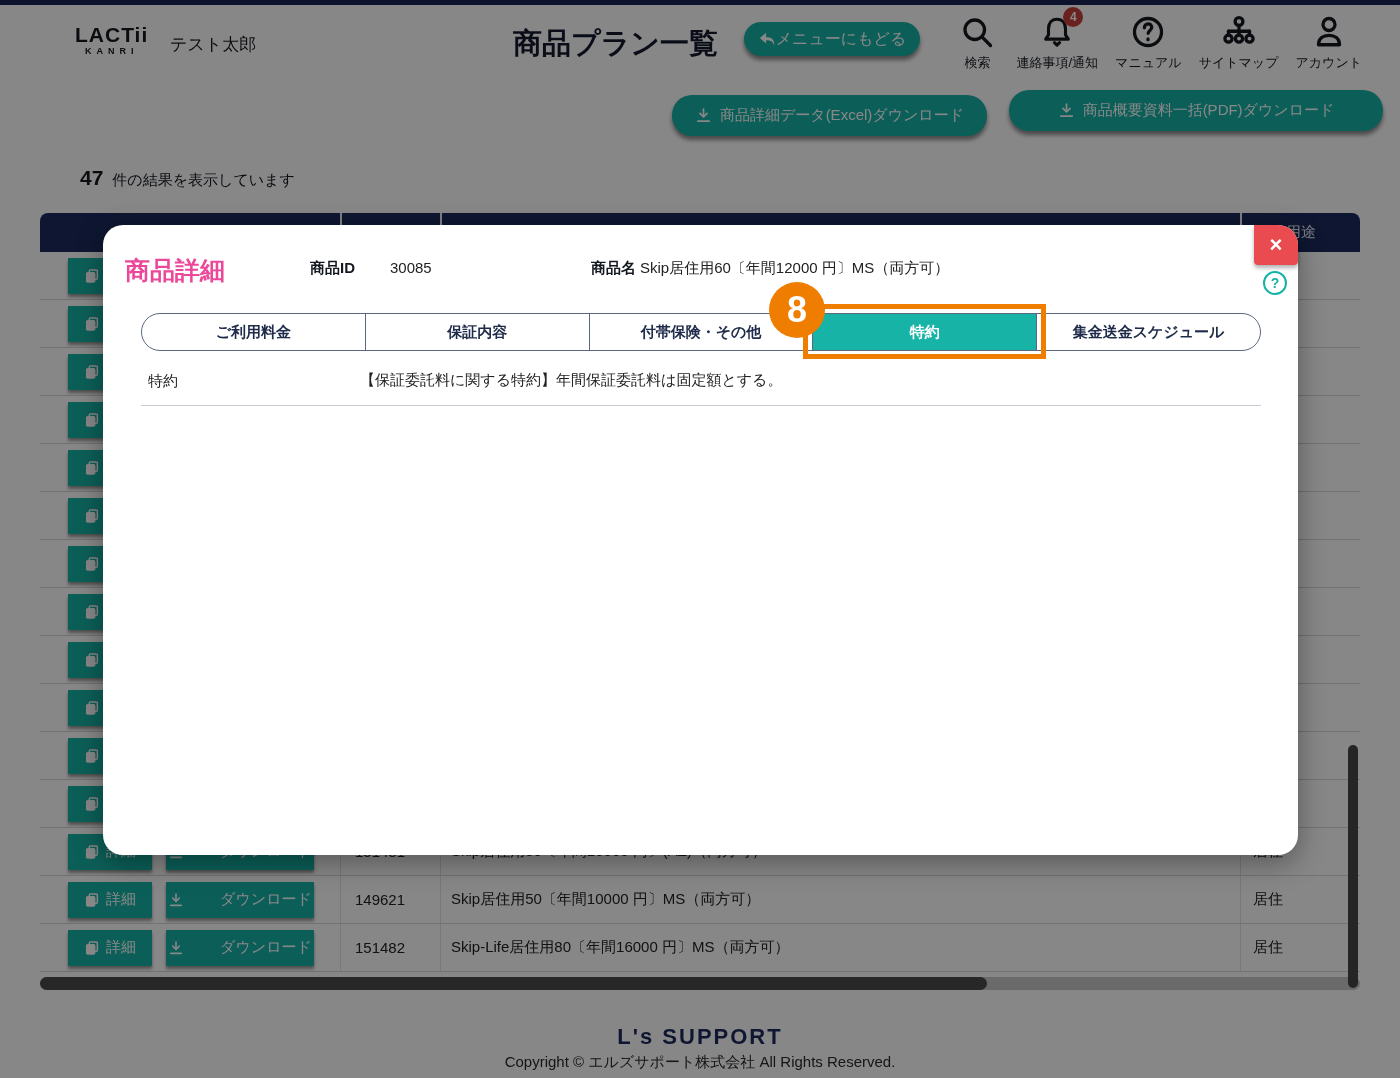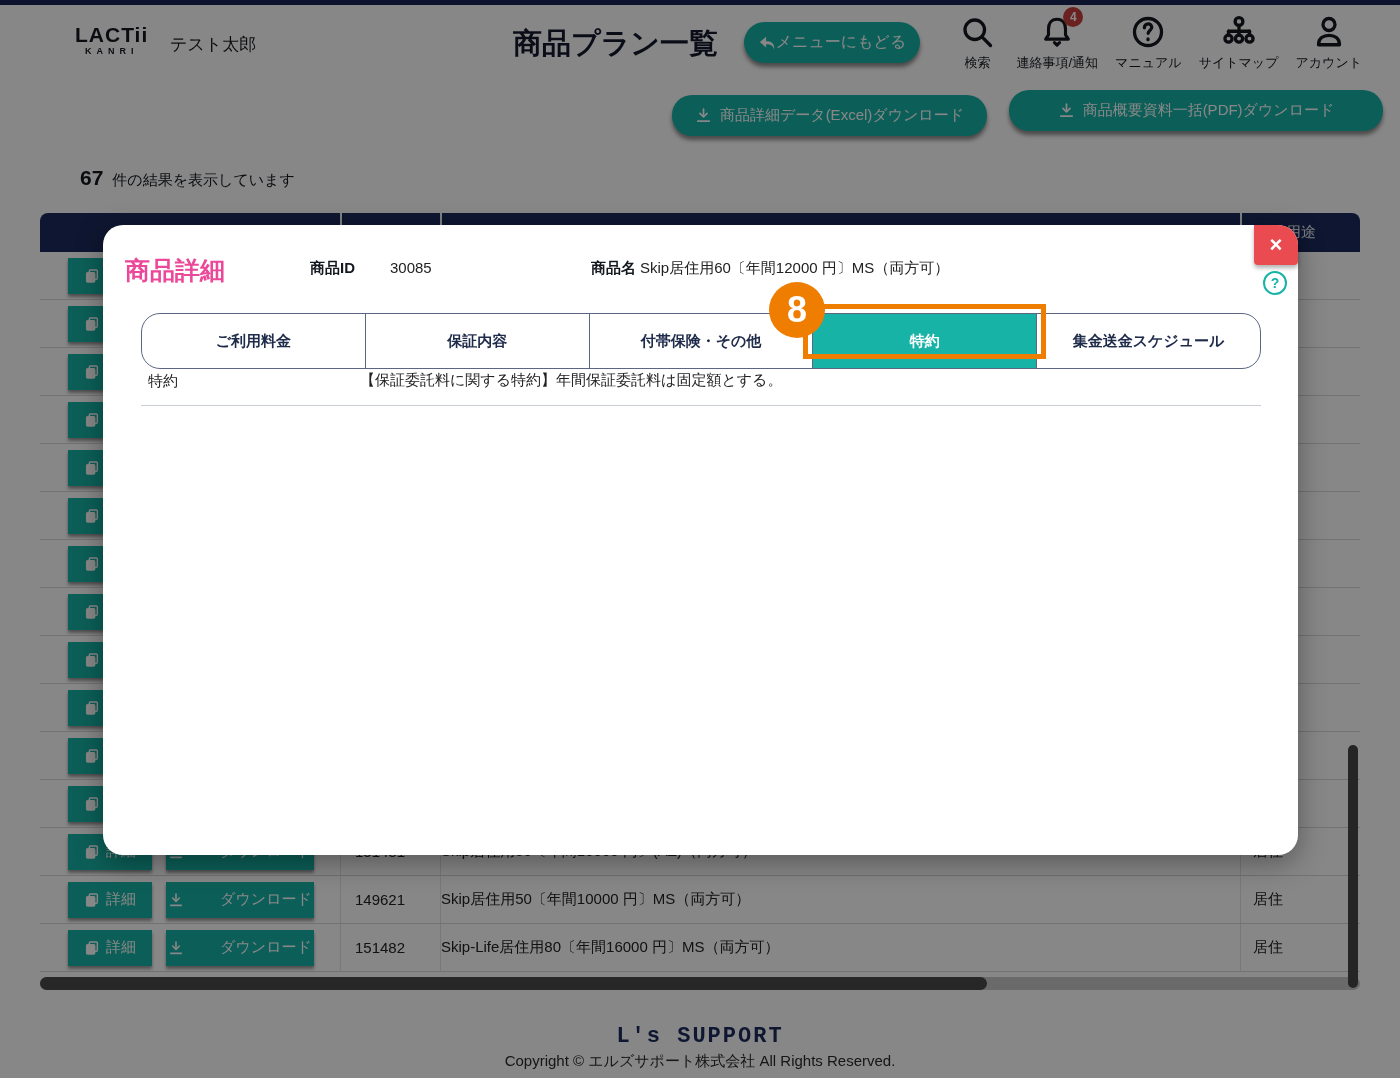--- a/index.html
+++ b/index.html
@@ -7,21 +7,21 @@
   body { font-family:"Liberation Sans","DejaVu Sans",sans-serif; background:#fff; }
   .stage { position:relative; width:1400px; height:1078px; overflow:hidden; background:#fff; }
 
   
   .topstrip { position:absolute; left:0; top:0; width:1400px; height:5px; background:#1B2556; }
   .logo { position:absolute; left:75px; top:24px; color:#14181F; text-align:center; }
   .logo .main { font-size:21px; font-weight:800; letter-spacing:1px; line-height:22px; }
   .logo .sub { font-size:9px; font-weight:700; letter-spacing:5px; line-height:10px; }
   .username { position:absolute; left:170px; top:33px; font-size:17px; color:#14181F; }
   .pagetitle { position:absolute; left:513px; top:24px; font-size:29px; font-weight:800; color:#141A2E; }
-  .backbtn { position:absolute; left:744px; top:22px; width:176px; height:41px; border-radius:21px;
+  .backbtn { position:absolute; left:744px; top:22px; width:176px; height:34px; border-radius:21px;
              background:#17B3A6; color:#fff; font-size:16px; display:flex; align-items:center; justify-content:center;
              box-shadow:0 4px 4px rgba(0,0,0,.45); cursor:pointer; }
   .nav { position:absolute; right:38px; top:11px; display:flex; gap:17px; align-items:flex-start; }
   .nav-item { display:flex; flex-direction:column; align-items:center; min-width:44px; cursor:pointer; }
   .nav-icon { position:relative; width:40px; height:42px; display:flex; align-items:center; justify-content:center; }
   .nav-label { font-size:13px; color:#14181F; white-space:nowrap; margin-top:1px; }
   .badge { position:absolute; right:-6px; top:-4px; min-width:20px; height:20px; border-radius:10px; background:#C9403F;
            color:#fff; font-size:12px; font-weight:700; display:flex; align-items:center; justify-content:center; }
 
   
@@ -39,51 +39,51 @@
   .table { position:absolute; left:40px; top:213px; width:1320px; }
   .thead { display:grid; grid-template-columns:300px 100px 800px 120px; height:39px; background:#1B2A5E;
            border-radius:8px 8px 0 0; color:#EDEFF6; font-size:15px; }
   .thead .hcell { display:flex; align-items:center; justify-content:center; }
   .thead .hcell + .hcell { border-left:2px solid #F2F3F5; }
   .trow { display:grid; grid-template-columns:300px 100px 800px 120px; height:48px; background:#fff;
           border-bottom:1px solid #D8D8D8; font-size:15px; color:#222; }
   .cell { display:flex; align-items:center; }
   .cell.btns { gap:14px; padding-left:28px; }
   .cell.id { padding-left:14px; }
-  .cell.nm { border-left:1px solid #E3E3E3; }
+  .cell.nm { padding-left:10px; border-left:1px solid #E3E3E3; }
   .cell.us { padding-left:12px; border-left:1px solid #E3E3E3; }
   .cell.id { border-left:1px solid #E3E3E3; }
   .rowbtn { height:36px; border-radius:0; background:#17B3A6; color:#fff; font-size:15px; display:flex;
             align-items:center; justify-content:center; gap:6px; box-shadow:0 3px 3px rgba(0,0,0,.4); cursor:pointer; }
   .rowbtn.detail { width:84px; }
   .rowbtn.dl { width:148px;gap:36px; }
   .hscroll { position:relative; margin-top:5px; height:13px; width:1320px; border-radius:7px; background:#C9C9C9; }
   .hthumb { position:absolute; left:0; top:0; height:13px; width:947px; border-radius:7px; background:#4A4A4A; cursor:grab; }
   .vthumb { position:absolute; left:1308px; top:532px; width:10px; height:243px; border-radius:5px; background:#474747; cursor:grab; }
 
   
   .footer { position:absolute; left:0; top:1024px; width:1400px; text-align:center; }
-  .flogo { font-size:22px; font-weight:800; letter-spacing:2px; color:#1B2A5E;font-family:Liberation Mono, monospace; }
+  .flogo { font-size:22px; font-weight:800; letter-spacing:2px; color:#1B2A5E; }
   .fcopy { font-size:15px; color:#2A2A2A; margin-top:3px; }
 
   
   .overlay { position:absolute; inset:0; background:rgba(0,0,0,0.47); z-index:5; }
   .modal { position:absolute; left:103px; top:225px; width:1195px; height:630px; background:#fff; border-radius:20px;
            z-index:10; box-shadow:0 8px 28px rgba(0,0,0,.35); }
   .m-title { position:absolute; left:22px; top:29px; font-size:25px; font-weight:800; color:#ec4899; }
   .m-lab { position:absolute; top:34px; font-size:15px; font-weight:800; color:#14181F; }
   .m-val { position:absolute; top:34px; font-size:15px; color:#222; }
   .m-idlab { left:207px; } .m-idval { left:287px; }
   .m-nmlab { left:460px;margin-left:28px; } .m-nmval { left:537px; }
   .closebtn { position:absolute; right:0; top:0; width:44px; height:40px; background:#E94B50; color:#fff;
               border-radius:0 20px 4px 4px; display:flex; align-items:center; justify-content:center;
               font-size:22px; font-weight:700; box-shadow:0 3px 4px rgba(0,0,0,.3); cursor:pointer; }
   .helpicon { position:absolute; right:11px; top:46px; width:24px; height:24px; border:2px solid #17B3A6; border-radius:50%;
               color:#17B3A6; font-size:14px; font-weight:800; display:flex; align-items:center; justify-content:center; cursor:pointer; }
-  .tabbar { position:absolute; left:38px; top:88px; width:1120px; height:56px; border:1px solid #5B6782; border-radius:19px;
+  .tabbar { position:absolute; left:38px; top:88px; width:1120px; height:38px; border:1px solid #5B6782; border-radius:19px;
             display:flex; overflow:hidden; background:#fff; }
   .tab { flex:1; display:flex; align-items:center; justify-content:center; font-size:15px; font-weight:800;
          color:#1F2B4A; cursor:pointer; }
   .tab + .tab { border-left:1px solid #5B6782; }
   .tab.active { background:#17B3A6; color:#fff; }
   .c-label { position:absolute; left:45px; top:147px; font-size:15px; color:#222; }
   .c-value { position:absolute; left:257px; top:146px; font-size:15px; color:#222; }
   .c-divider { position:absolute; left:38px; top:180px; width:1120px; height:0; border-top:1px solid #C9CDD5; }
 
   
@@ -186,21 +186,21 @@
       <svg width="17" height="17" viewBox="0 0 24 24" fill="none" stroke="#fff" stroke-width="2.4" stroke-linecap="round" stroke-linejoin="round">
           <path d="M12 3v10"></path>
           <path d="M7 9l5 5 5-5"></path>
           <path d="M4 20h16"></path>
         </svg>
     </span>
     <span>商品概要資料一括(PDF)ダウンロード</span>
   </div>
 
   <div class="results">
-    <span class="count">67</span>
+    <span class="count">47</span>
     <span class="rtext">件の結果を表示しています</span>
   </div>
 
   <div class="table">
     <div class="thead">
       <div class="hcell"></div>
       <div class="hcell"></div>
       <div class="hcell"></div>
       <div class="hcell">用途</div>
     </div>

